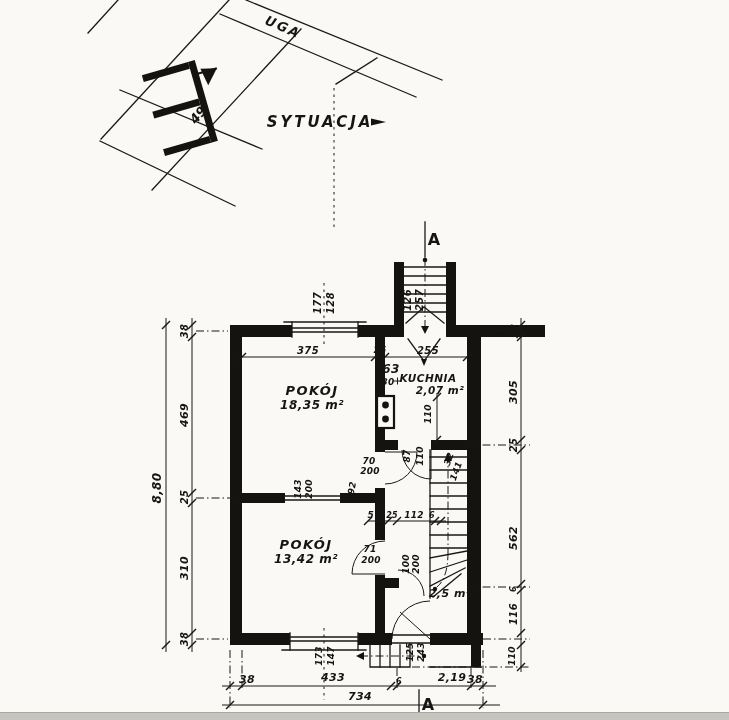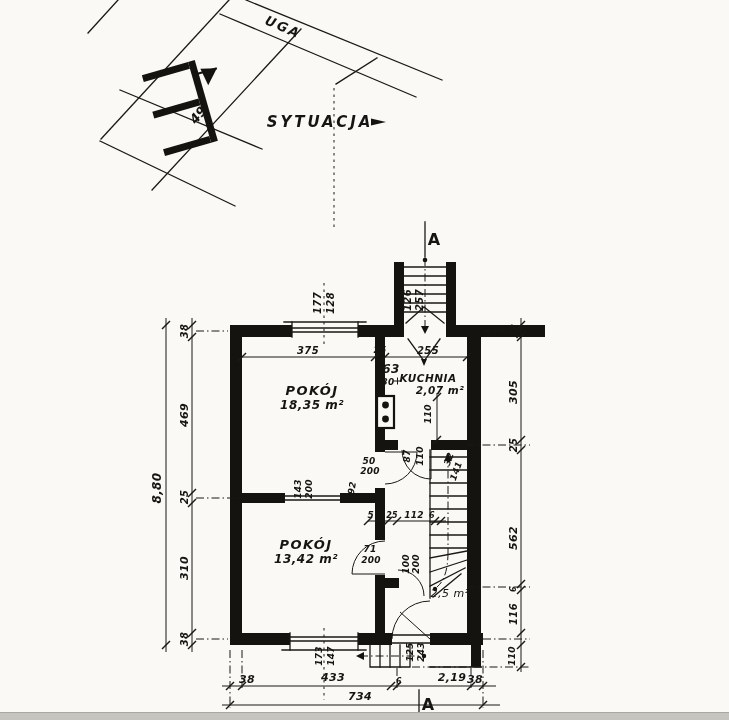--- a/index.html
+++ b/index.html
@@ -14,21 +14,21 @@
   .ink{fill:#15130f;stroke:none;}
   #labels{position:absolute;left:0;top:0;width:729px;height:720px;}
   .lbl{position:absolute;--r:0deg;transform:translate(-50%,-50%) rotate(var(--r));
        font-style:italic;font-weight:600;font-size:10px;letter-spacing:.3px;white-space:nowrap;}
   .big{font-size:11px;}
   .room-wrap{position:absolute;transform:translate(-50%,-50%);text-align:center;white-space:nowrap;}
   .room-name{font-weight:700;font-style:italic;font-size:13px;letter-spacing:1.5px;}
   .room-area{font-weight:600;font-style:italic;font-size:12px;letter-spacing:.5px;}
   .k .room-name{font-size:10.5px;letter-spacing:.5px;}
   .k .room-area{font-size:10.5px;margin-left:24px;}
-  .hall-area{font-size:11px;font-weight:400;}
+  .hall-area{font-size:11px;font-weight:700;}
   .sitetitle{position:absolute;transform:translate(-50%,-50%);font-weight:700;font-size:15px;
              letter-spacing:3px;font-style:italic;}
   .street{position:absolute;transform:translate(-50%,-50%) rotate(23deg);font-weight:700;
           font-size:13px;letter-spacing:2px;font-style:italic;}
   .bno{position:absolute;transform:translate(-50%,-50%) rotate(-50deg);font-weight:700;
        font-size:13px;font-style:italic;}
   .amark{position:absolute;transform:translate(-50%,-50%);font-weight:700;font-size:16px;}
   .scan-edge{position:absolute;left:0;bottom:0;width:729px;height:7px;background:#c6c4bf;
              border-top:1px solid #a9a7a2;}
 </style>
@@ -234,21 +234,21 @@
       <span class="lbl" style="left: 407px; top: 300px; --r: -90deg;">126</span>
       <span class="lbl" style="left: 419px; top: 300px; --r: -90deg;">257</span>
       <span class="lbl" style="left: 308px; top: 350px;">375</span>
       <span class="lbl" style="left: 380px; top: 350px; font-size: 9px;">25</span>
       <span class="lbl" style="left: 428px; top: 350px;">255</span>
       <span class="lbl" style="left: 391px; top: 369px; font-size: 12px;">63</span>
       <span class="lbl" style="left: 388px; top: 382px; font-size: 9px;">30</span>
       <span class="lbl" style="left: 428px; top: 414px; --r: -90deg; font-size: 9px;">110</span>
       <span class="lbl" style="left: 407px; top: 456px; --r: -90deg; font-size: 9px;">87</span>
       <span class="lbl" style="left: 420px; top: 456px; --r: -90deg; font-size: 9px;">110</span>
-      <span class="lbl" style="left: 369px; top: 461px; font-size: 9px;">50</span>
+      <span class="lbl" style="left: 369px; top: 461px; font-size: 9px;">70</span>
       <span class="lbl" style="left: 370px; top: 471px; font-size: 9px;">200</span>
       <span class="lbl" style="left: 449px; top: 459px; --r: -70deg; font-size: 9px;">32</span>
       <span class="lbl" style="left: 456px; top: 471px; --r: -70deg; font-size: 9px;">141</span>
       <span class="lbl" style="left: 374px; top: 515px; font-size: 9px;">57</span>
       <span class="lbl" style="left: 392px; top: 515px; font-size: 8px;">25</span>
       <span class="lbl" style="left: 414px; top: 515px; font-size: 9px;">112</span>
       <span class="lbl" style="left: 432px; top: 515px; font-size: 8px;">6</span>
       <span class="lbl" style="left: 370px; top: 549px; font-size: 9px;">71</span>
       <span class="lbl" style="left: 371px; top: 560px; font-size: 9px;">200</span>
       <span class="lbl" style="left: 406px; top: 564px; --r: -90deg; font-size: 9px;">100</span>

